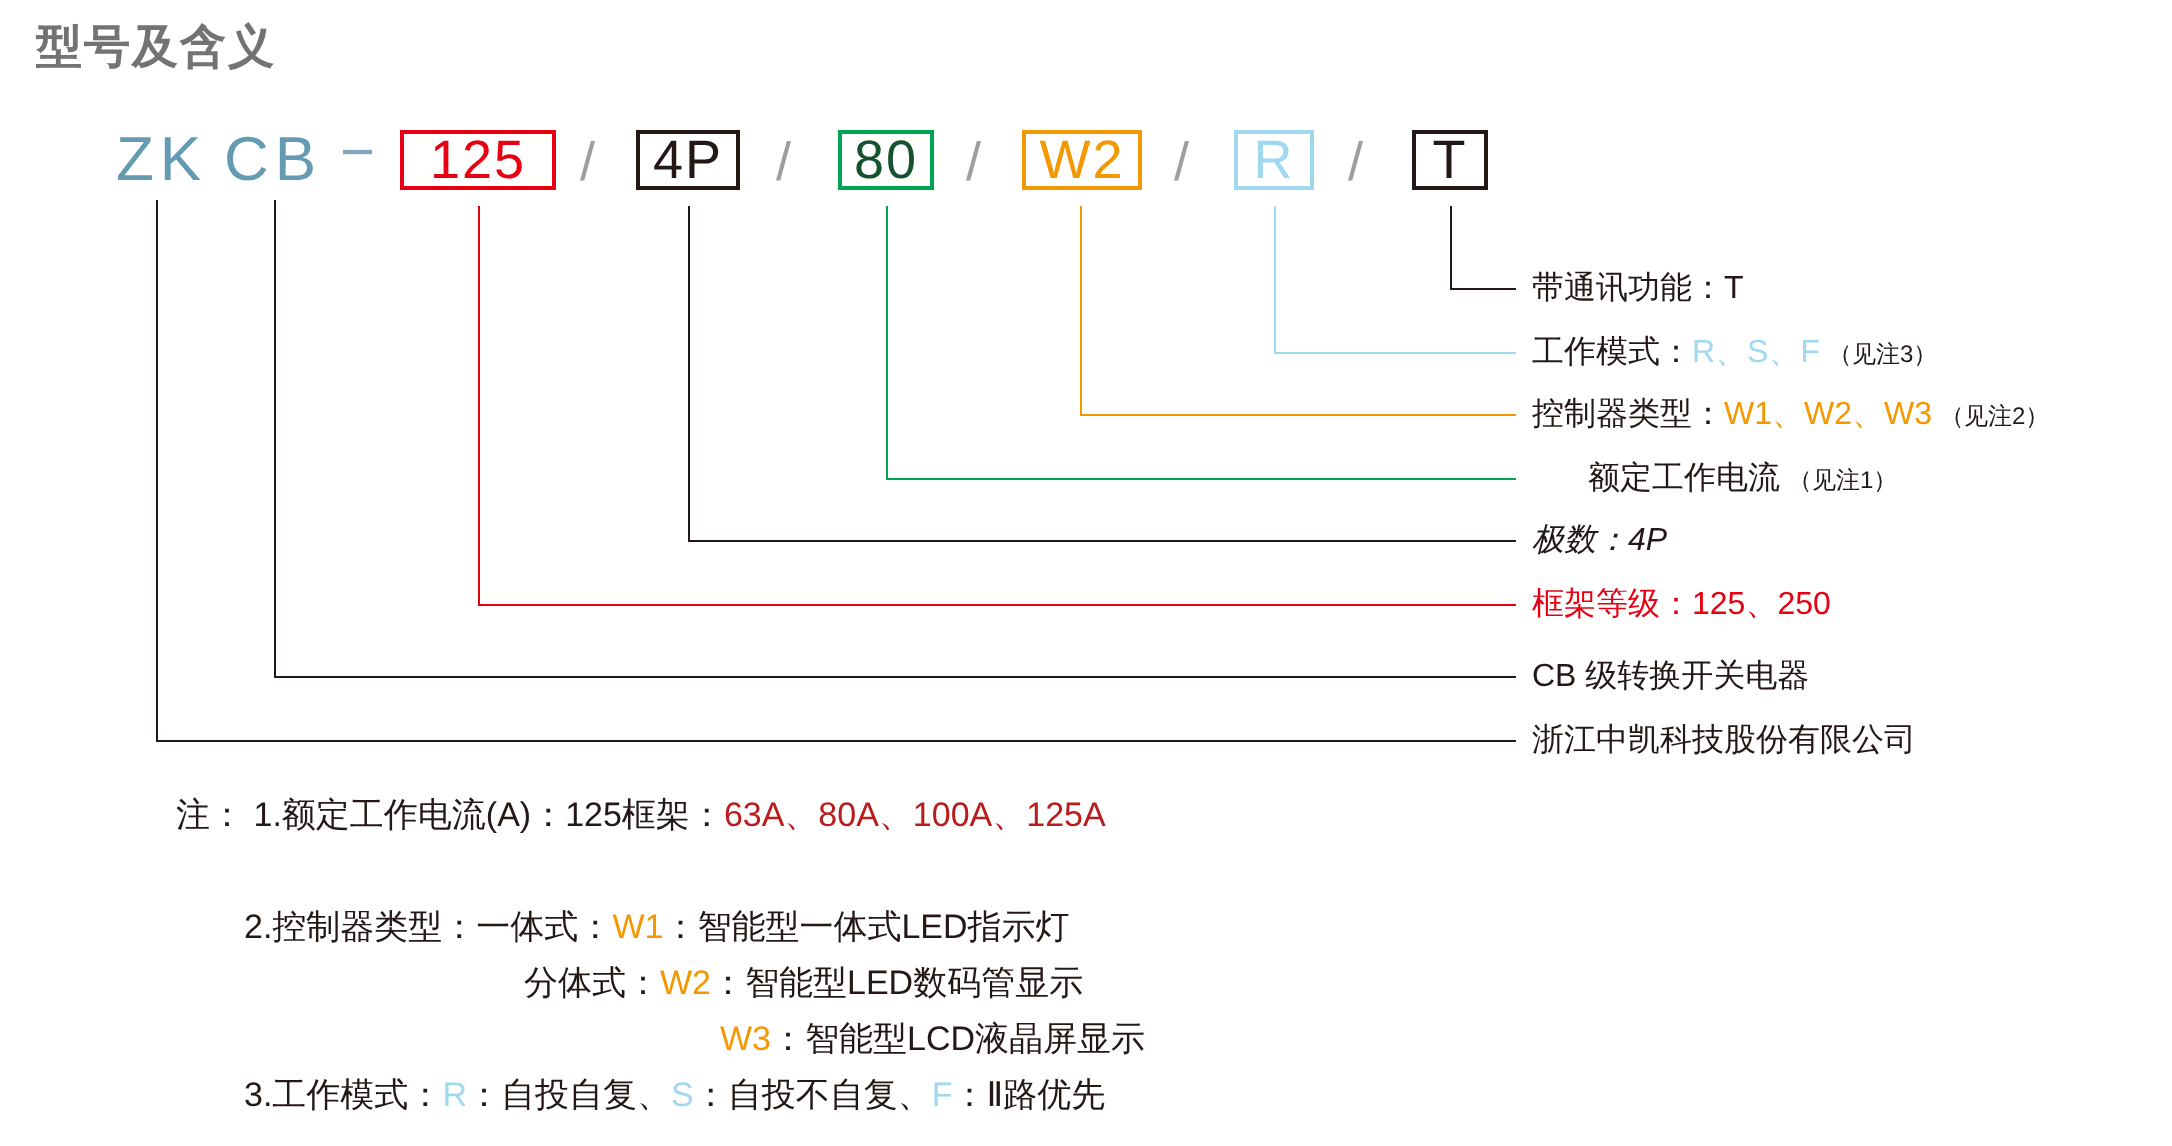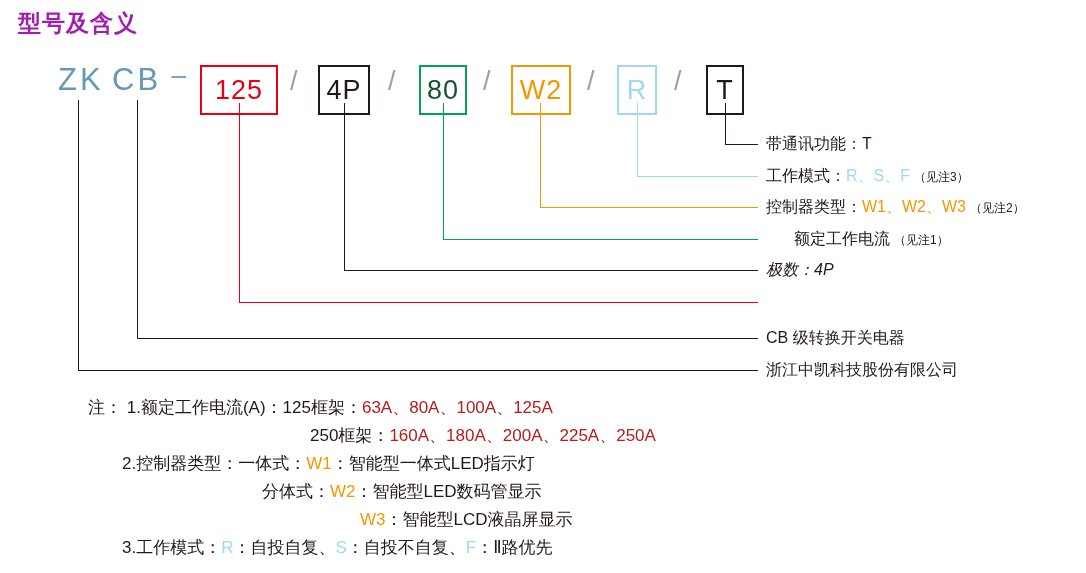--- a/index.html
+++ b/index.html
@@ -1,26 +1,26 @@
 <!DOCTYPE html>
 <html><head>
 <meta charset="utf-8">
 <style>
   html,body{margin:0;padding:0;background:#fff;}
   .canvas{
     position:relative;width:1086px;height:573px;background:#fff;overflow:hidden;
     font-family:"Liberation Sans","DejaVu Sans",sans-serif;color:#231815;
   }
   .abs{position:absolute;}
-  .title{font-size:23px;font-weight:bold;color:#a21caf;letter-spacing:1px;}
+  .title{font-size:23px;font-weight:bold;color:#737373;letter-spacing:1px;}
   .brand{font-size:31px;color:#649BB3;letter-spacing:3px;}
   .dash{font-size:30px;color:#7FA8BC;}
   .slash{font-size:27px;color:#9E9E9F;}
   .segbox{
-    box-sizing:border-box;height:50px;border:2px solid #231815;background:#fff;
+    box-sizing:border-box;height:30px;border:2px solid #231815;background:#fff;
     display:flex;align-items:center;justify-content:center;
     font-size:27px;letter-spacing:1px;
   }
   .c-red{color:#E60012;border-color:#E60012;}
   .c-green{color:#14532d;border-color:#00A551;}
   .c-orange{color:#F39800;border-color:#F39800;}
   .c-lblue{color:#9FD8EF;border-color:#9FD8EF;}
   .c-black{color:#231815;border-color:#231815;}
   .vline{width:1px;}
   .hline{height:1px;}
@@ -89,33 +89,33 @@
   </div>
   <div class="abs blabel" style="left:766px;top:197px;">
     <span>控制器类型：</span><span class="val-orange">W1、W2、W3</span><span class="smallnote">（见注2）</span>
   </div>
   <div class="abs blabel" style="left:766px;top:229px;margin-left:28px;">
     <span>额定工作电流</span><span class="smallnote">（见注1）</span>
   </div>
   <div class="abs blabel" style="left:766px;top:260px;font-style:italic;">
     <span>极数：4P</span>
   </div>
+  <div class="abs blabel red-all" style="left:766px;top:292px;">
+    <span>框架等级：</span><span class="val-red">125、250</span>
+  </div>
   <div class="abs blabel" style="left:766px;top:360px;">
     <span>浙江中凯科技股份有限公司</span>
   </div>
   <div class="abs blabel" style="left:766px;top:328px;">
     <span>CB 级转换开关电器</span>
   </div>
 
   <div class="abs note-line" style="left:88px;top:396px;">
     <span>注：</span>
     <span>1.额定工作电流(A)：125框架：</span><span class="t-green">63A、80A、100A、125A</span>
-  </div>
-  <div class="abs note-line" style="left:310px;top:424px;">
-    <span>250框架：</span><span class="t-green">160A、180A、200A、225A、250A</span>
   </div>
   <div class="abs note-line" style="left:122px;top:452px;">
     <span>2.控制器类型：一体式：</span><span class="t-orange">W1</span><span>：智能型一体式LED指示灯</span>
   </div>
   <div class="abs note-line" style="left:262px;top:480px;">
     <span>分体式：</span><span class="t-orange">W2</span><span>：智能型LED数码管显示</span>
   </div>
   <div class="abs note-line" style="left:360px;top:508px;">
     <span class="t-orange">W3</span><span>：智能型LCD液晶屏显示</span>
   </div>

